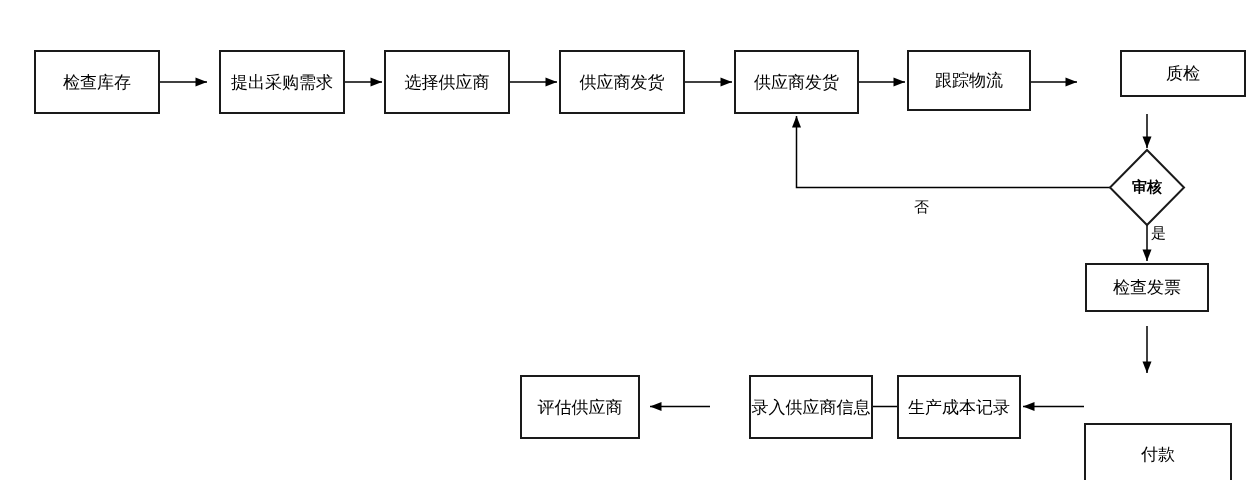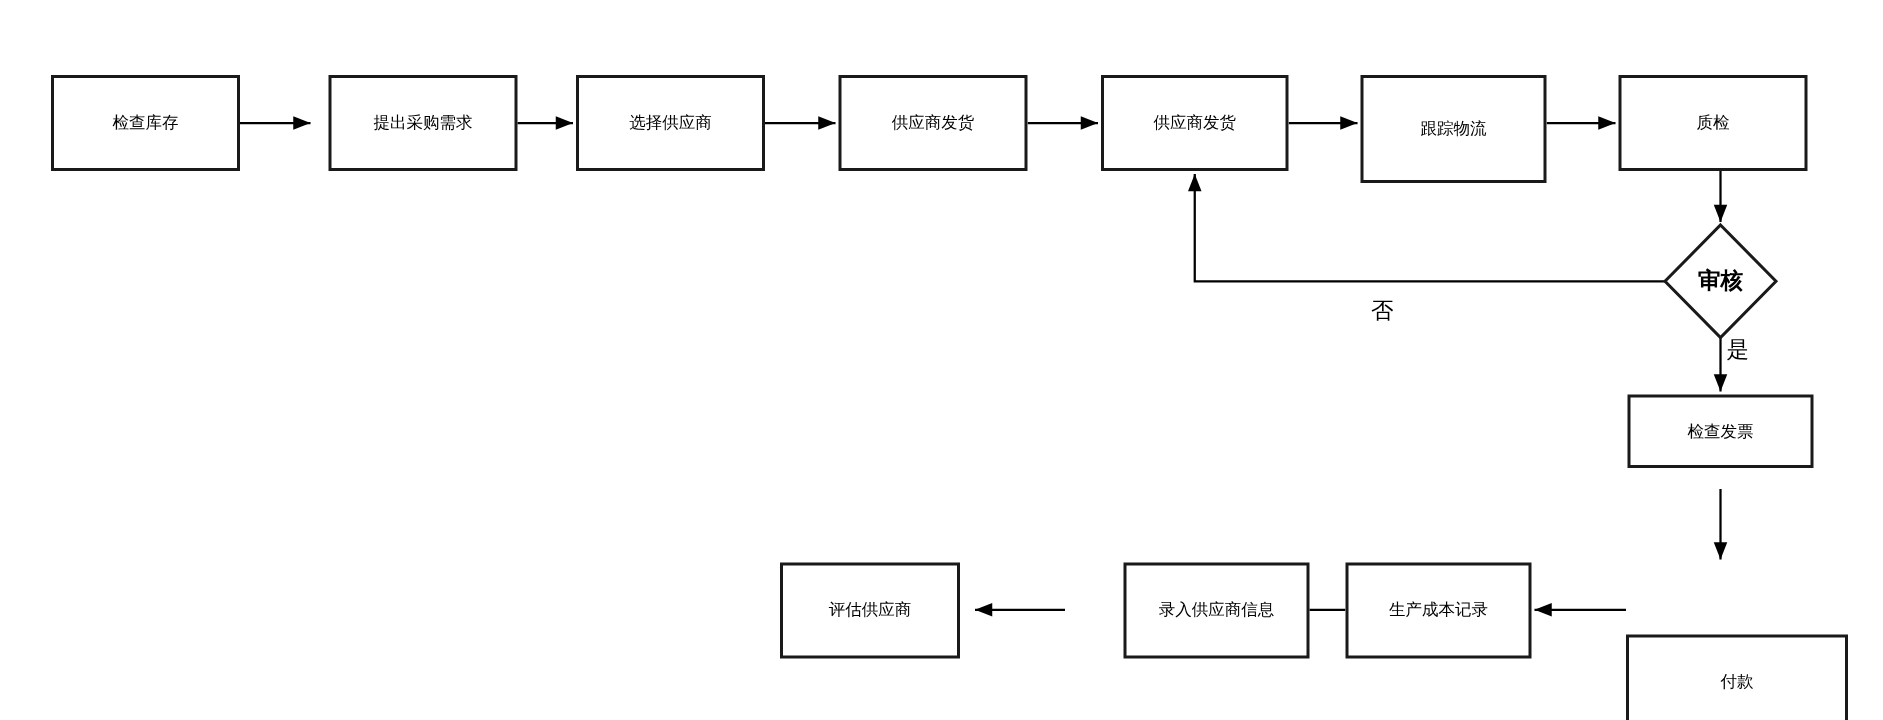--- a/index.html
+++ b/index.html
@@ -15,34 +15,34 @@
     overflow: hidden;
   }
   .node {
     position: absolute;
     box-sizing: border-box;
     background: #ffffff;
     border: 2px solid #1a1a1a;
     display: flex;
     align-items: center;
     justify-content: center;
-    font-size: 11px;
+    font-size: 17px;
     line-height: 1.2;
     color: #000000;
     text-align: center;
     white-space: nowrap;
   }
   
   .n-check-inventory        { left: 34px;   top: 50px; width: 126px; height: 64px; }
   .n-raise-purchase-request { left: 219px;  top: 50px; width: 126px; height: 64px; }
   .n-select-supplier        { left: 384px;  top: 50px; width: 126px; height: 64px; }
   .n-produce-purchase-order { left: 559px;  top: 50px; width: 126px; height: 64px; }
   .n-supplier-ship          { left: 734px;  top: 50px; width: 125px; height: 64px; }
-  .n-track-logistics        { left: 907px;  top: 50px; width: 124px; height: 72px; }
-  .n-quality-inspection     { left: 1079px; top: 50px; width: 126px; height: 64px; }
+  .n-track-logistics        { left: 907px;  top: 50px; width: 124px; height: 61px; }
+  .n-quality-inspection     { left: 1120px; top: 50px; width: 126px; height: 47px; }
   
   .n-check-invoice          { left: 1085px; top: 263px; width: 124px; height: 49px; }
   .n-payment                { left: 1084px; top: 375px; width: 148px; height: 63px; margin-top: 48px; }
   
   .n-production-cost-record { left: 897px;  top: 375px; width: 124px; height: 64px; }
   .n-enter-supplier-info    { left: 710px;  top: 375px; width: 124px; height: 64px; margin-left: 39px; }
   .n-evaluate-supplier      { left: 520px;  top: 375px; width: 120px; height: 64px; }
   
   .diamond-wrap {
     position: absolute;

